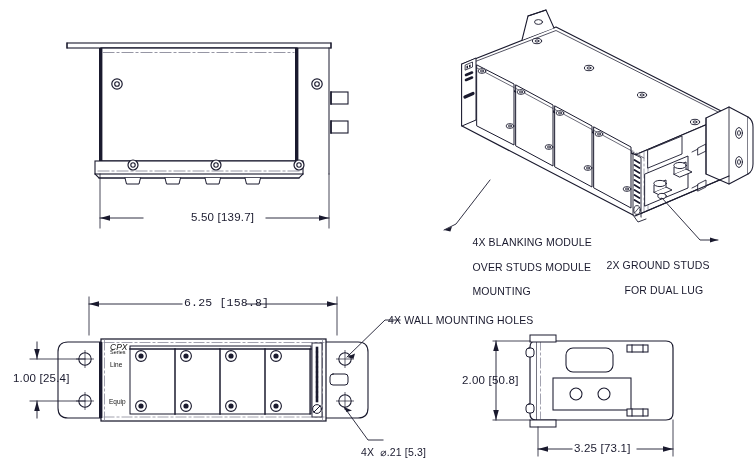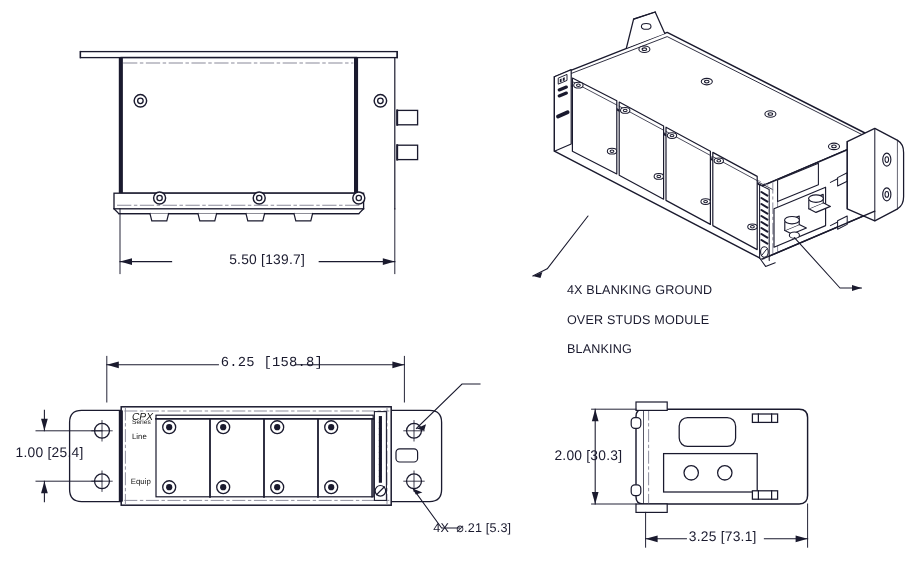--- a/index.html
+++ b/index.html
@@ -255,25 +255,29 @@
 
         <path d="M14,228 L26,222 L60,178" stroke="#1a1a2e" stroke-width="0.9" fill="none"></path>
         <path d="M14,228 L22,224.6 L20.4,229.6 Z" fill="#1a1a2e" stroke="none"></path>
 
         <path d="M232,196 L270,238 L288,238" stroke="#1a1a2e" stroke-width="0.9" fill="none"></path>
         <path d="M288,238 L280,235.4 L280,240.6 Z" fill="#1a1a2e" stroke="none"></path>
       </g>
     </svg>
 
     <div class="notetext" style="left:24px; top:222px;">
-      <span>4X BLANKING GROUND</span><br>
+      <span>4X BLANKING MODULE</span><br>
       <span>OVER STUDS MODULE</span><br>
-      <span>BLANKING</span>
+      <span>MOUNTING</span>
     </div>
 
+    <div class="notetext" style="left:158px; top:245px;">
+      <span>2X GROUND STUDS</span><br>
+      <span style="padding-left:18px;">FOR DUAL LUG</span>
+    </div>
   </div>
 
   <div class="view" style="left:0px; top:280px;">
     <svg width="420" height="192" viewBox="0 0 420 192">
       <g fill="none" stroke="#1a1a2e" stroke-width="1.05" stroke-linecap="square">
 
         <line x1="89" y1="55" x2="89" y2="17" stroke="#1a1a2e" stroke-width="0.8"></line>
         <line x1="337" y1="55" x2="337" y2="17" stroke="#1a1a2e" stroke-width="0.8"></line>
         <line x1="89" y1="24" x2="182" y2="24" stroke="#1a1a2e" stroke-width="0.9"></line>
         <line x1="246" y1="24" x2="337" y2="24" stroke="#1a1a2e" stroke-width="0.9"></line>
@@ -376,22 +380,23 @@
 
     <div class="dimtext" style="left:184px; top:16px;font-family:Liberation Mono, monospace;">6.25 [158.8]</div>
 
     <div class="dimtext" style="left:3px; top:92px;margin-left:10px;">1.00 [25.4]</div>
 
     <div class="panellabel" style="left:110px; top:62px; font-size:8.5px; font-style:italic;">CPX</div>
     <div class="panellabel" style="left:110px; top:69px; font-size:5.5px;">Series</div>
     <div class="panellabel" style="left:110px; top:81px; font-size:6.5px;">Line</div>
     <div class="panellabel" style="left:109px; top:118px; font-size:6.5px;">Equip</div>
 
-
-    <div class="notetext" style="left:361px; top:154px;">4X  ⌀.21 [5.3]</div>
+    <div class="notetext" style="left:388px; top:34px;">4X WALL MOUNTING HOLES</div>
+
+    <div class="notetext" style="left:361px; top:166px;">4X  ⌀.21 [5.3]</div>
   </div>
 
   <div class="view" style="left:460px; top:320px;">
     <svg width="295" height="152" viewBox="0 0 295 152">
       <g fill="none" stroke="#1a1a2e" stroke-width="1.05" stroke-linecap="square">
 
         <path d="M76,21 L206,21 Q213,21 213,28 L213,93 Q213,100 206,100 L76,100 Z" fill="#ffffff" stroke="#1a1a2e" stroke-width="1.2"></path>
 
         <path d="M76,21 Q70,21 70,27 L70,94 Q70,100 76,100" fill="#ffffff" stroke="#1a1a2e" stroke-width="1.2"></path>
 
@@ -426,18 +431,18 @@
 
         <line x1="78" y1="107" x2="78" y2="136" stroke="#1a1a2e" stroke-width="0.8"></line>
         <line x1="213" y1="100" x2="213" y2="136" stroke="#1a1a2e" stroke-width="0.8"></line>
         <line x1="78" y1="129" x2="112" y2="129" stroke="#1a1a2e" stroke-width="0.9"></line>
         <line x1="177" y1="129" x2="213" y2="129" stroke="#1a1a2e" stroke-width="0.9"></line>
         <path d="M78,129 L88,126.2 L88,131.8 Z" fill="#1a1a2e" stroke="none"></path>
         <path d="M213,129 L203,126.2 L203,131.8 Z" fill="#1a1a2e" stroke="none"></path>
       </g>
     </svg>
 
-    <div class="dimtext" style="left:2px; top:54px;">2.00 [30.3]</div>
+    <div class="dimtext" style="left:2px; top:54px;">2.00 [50.8]</div>
 
     <div class="dimtext" style="left:114px; top:122px;">3.25 [73.1]</div>
   </div>
 
 </div>
 
 </body></html>

